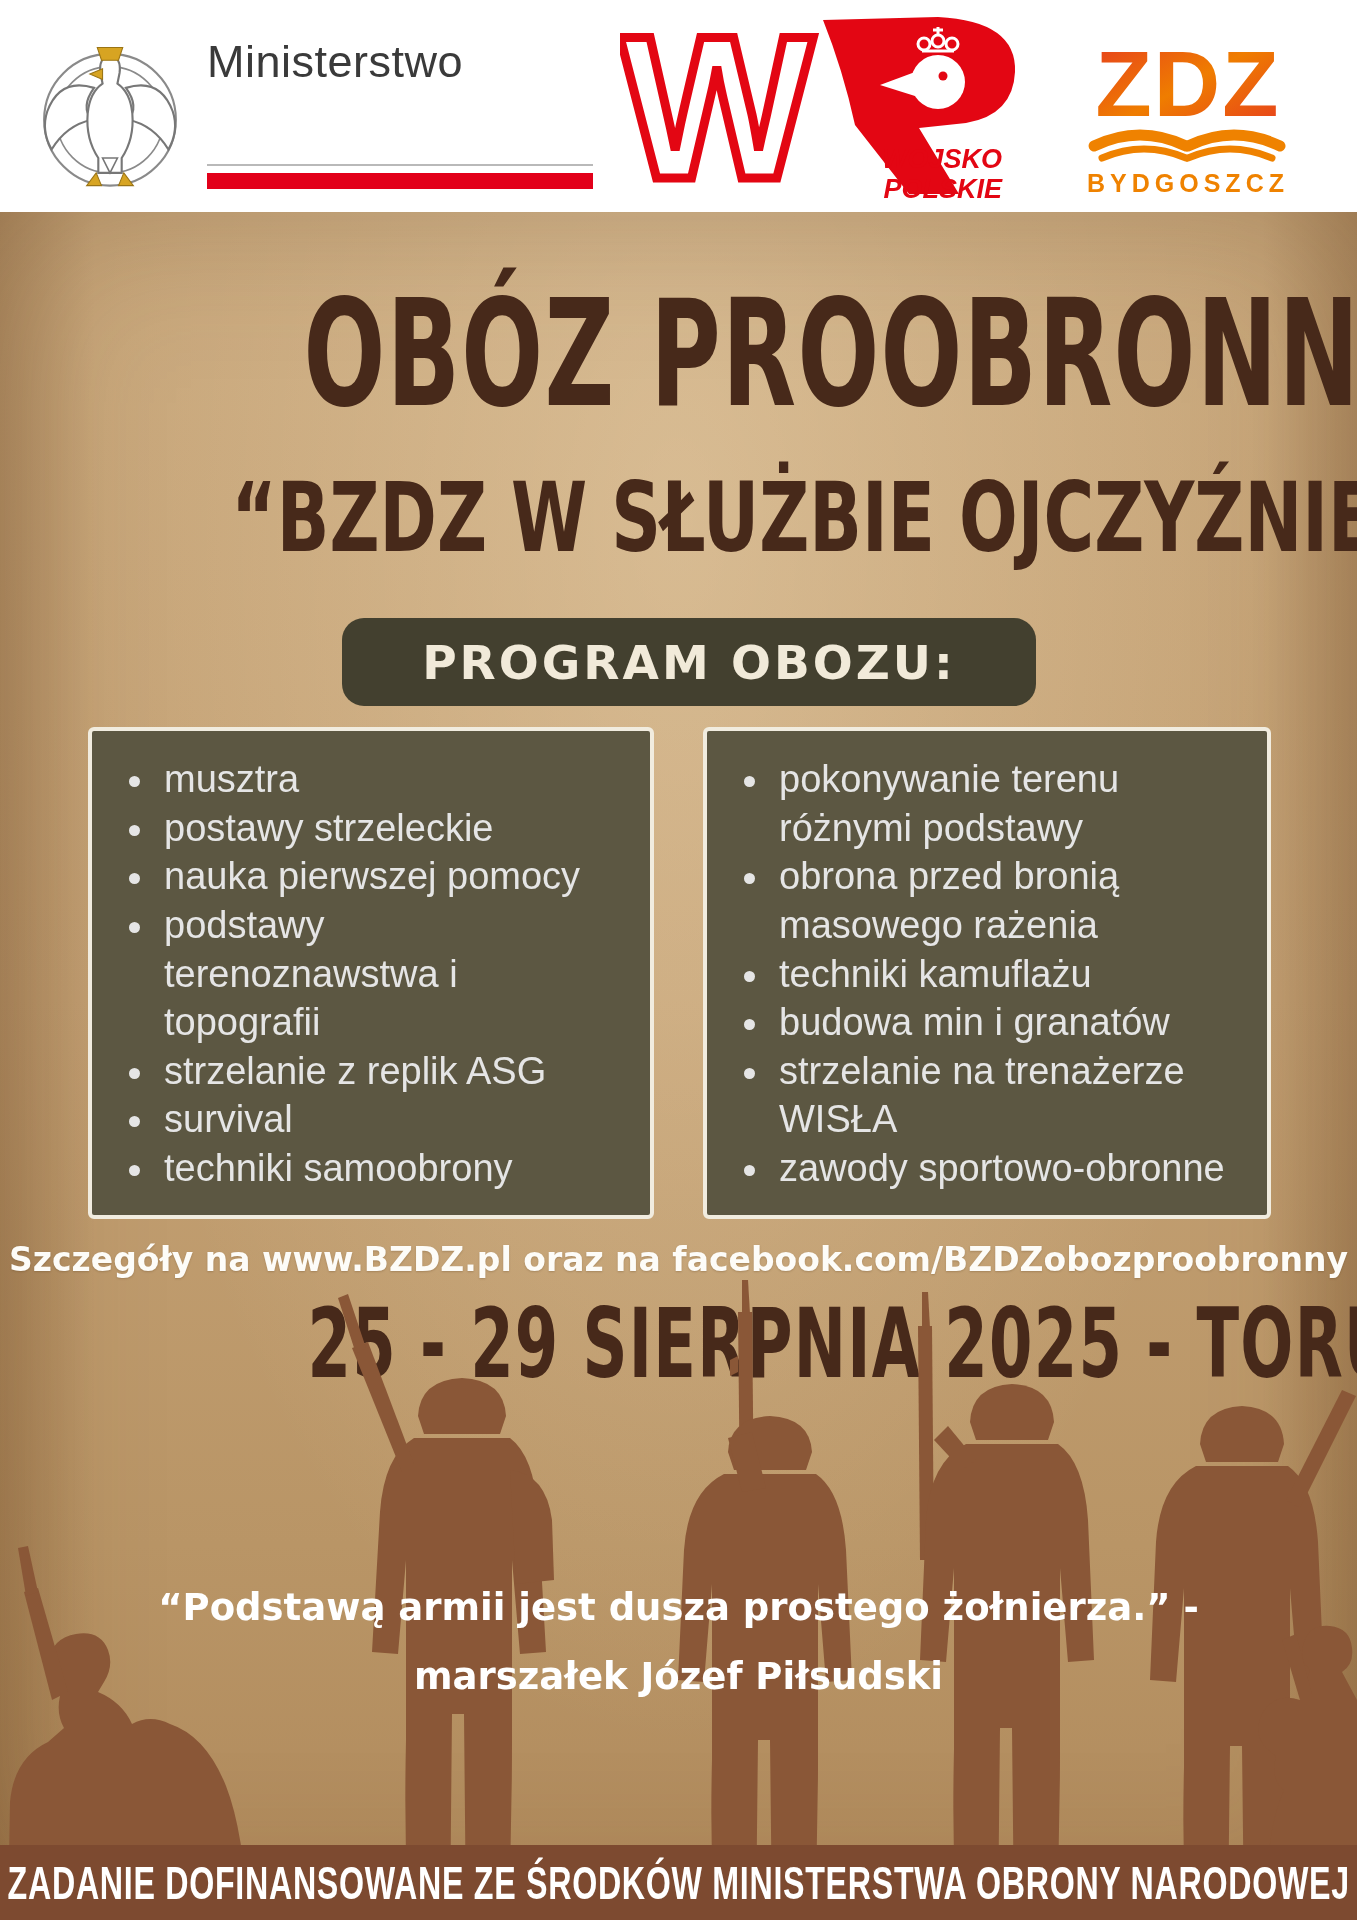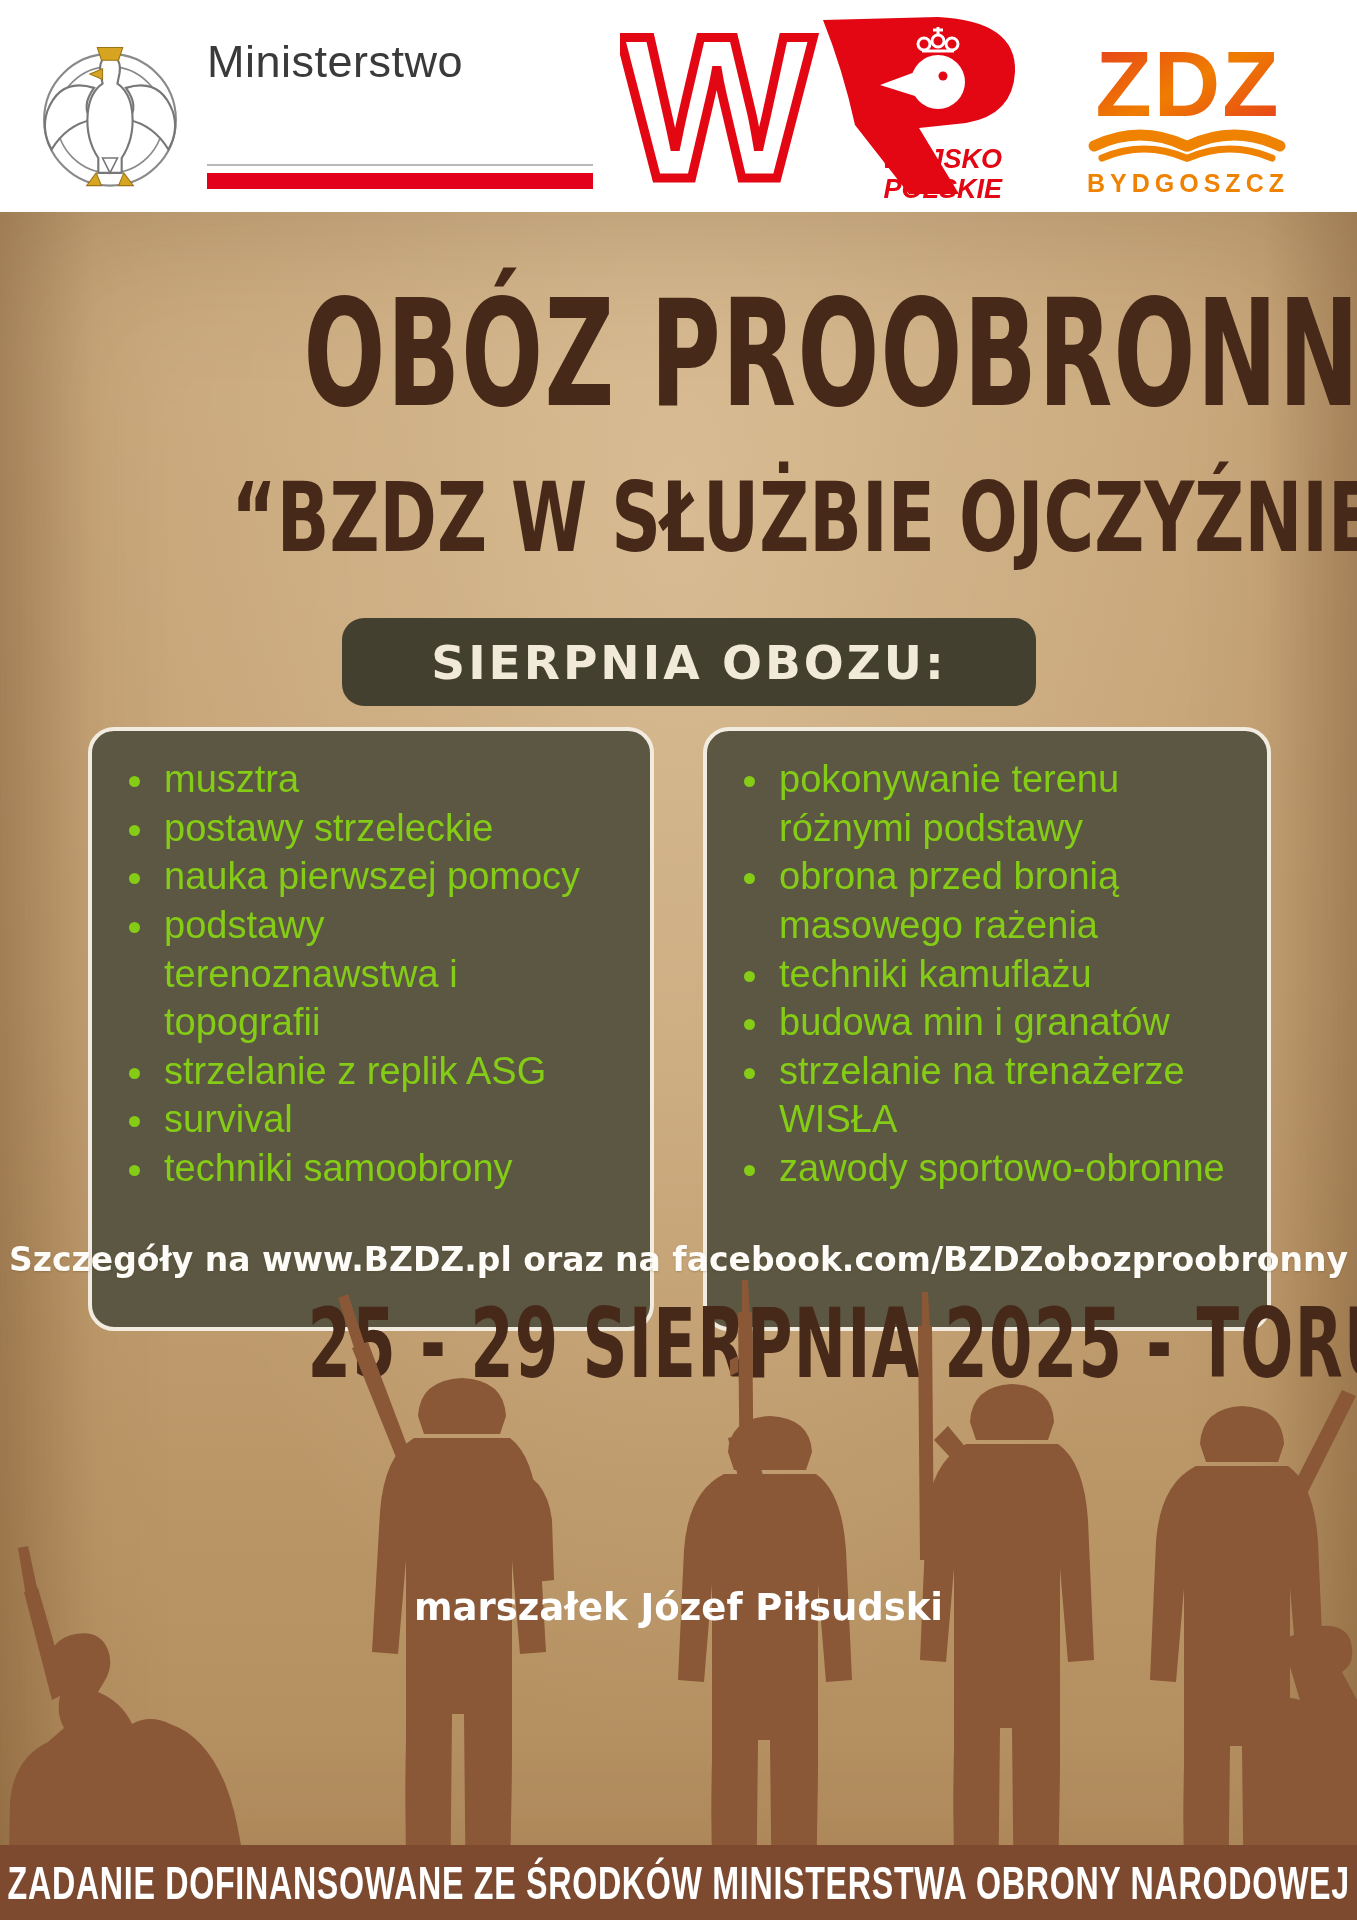--- a/index.html
+++ b/index.html
@@ -41,23 +41,23 @@
   
   .program-header-box{
     position:absolute;left:342px;top:618px;width:694px;height:88px;
     background:#43402f;border-radius:22px;display:flex;align-items:center;justify-content:center;
   }
   .program-header-label{
     color:#f1ead9;font-family:"DejaVu Sans",sans-serif;font-weight:700;font-size:47px;letter-spacing:3px;
   }
   
   .program-box{
-    position:absolute;top:727px;height:604px;background:#5c5742;
-    border:4px solid #f1ecdf;border-radius:26px;box-sizing:border-box;
-    color:#84cc16;
+    position:absolute;top:727px;height:492px;background:#5c5742;
+    border:4px solid #f1ecdf;border-radius:6px;box-sizing:border-box;
+    color:#e5e5e5;
   }
   .program-box-left{left:88px;width:566px;}
   .program-box-right{left:703px;width:568px;}
   .program-box ul{
     margin:24px 0 0 0;padding:0 28px 0 66px;list-style:disc outside;
   }
   .program-box li{
     font-size:38px;line-height:1.28;white-space:pre-line;padding-left:6px;
   }
   
@@ -155,21 +155,21 @@
   <div class="paper"></div>
 
   <div class="big-brown main-title">
     <span>OBÓZ PROOBRONNY</span>
   </div>
   <div class="big-brown subtitle">
     <span>“BZDZ W SŁUŻBIE OJCZYŹNIE”</span>
   </div>
 
   <div class="program-header-box">
-    <div class="program-header-label">SIERPNIA OBOZU:</div>
+    <div class="program-header-label">PROGRAM OBOZU:</div>
   </div>
 
   <div class="program-box program-box-left">
     <ul>
         <li>musztra</li>
         <li>postawy strzeleckie</li>
         <li>nauka pierwszej pomocy</li>
         <li>podstawy
 terenoznawstwa i
 topografii</li>
@@ -227,20 +227,21 @@
       <path d="M1200 304 Q1202 268 1242 266 Q1282 268 1284 304 L1278 322 L1206 322 Z"></path>
       <path d="M1196 326 L1288 326 Q1314 344 1318 402 L1324 540 L1298 542 L1290 448 L1290 628 Q1290 706 1286 780 L1244 780 L1242 606 L1230 606 L1228 780 L1186 780 Q1182 706 1184 628 L1184 448 L1176 542 L1150 540 L1156 402 Q1160 344 1196 326 Z"></path>
       <path d="M1286 360 L1342 250 L1356 256 L1300 368 Z"></path>
 
       <path d="M1270 780 Q1262 700 1284 650 Q1270 640 1276 616 Q1250 600 1262 574 Q1274 552 1300 560 L1310 530 Q1298 520 1304 502 Q1310 484 1330 486 Q1350 488 1352 508 Q1354 524 1342 532 L1357 560 L1357 780 Z"></path>
       <path d="M1300 560 L1282 500 L1296 494 L1312 554 Z"></path>
     </g>
   </svg>
 
   <div class="quote-block">
+    <div class="quote-line1">“Podstawą armii jest dusza prostego żołnierza.” -</div>
     <div class="quote-line2">marszałek Józef Piłsudski</div>
   </div>
 
   <div class="footer-bar">
     <div class="footer-text">ZADANIE DOFINANSOWANE ZE ŚRODKÓW MINISTERSTWA OBRONY NARODOWEJ</div>
   </div>
 
 </div>
 
 </body></html>

